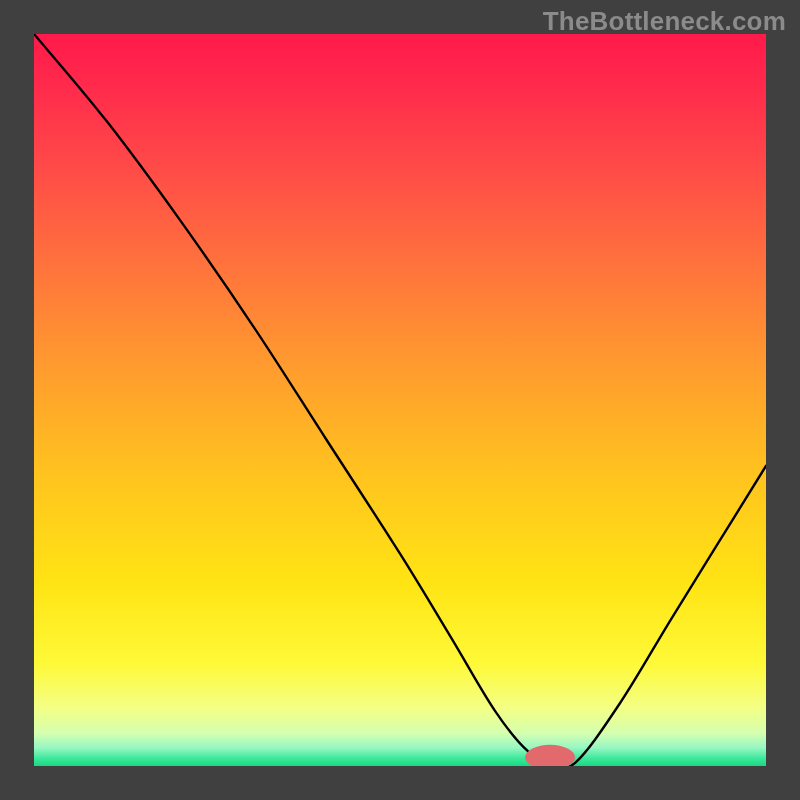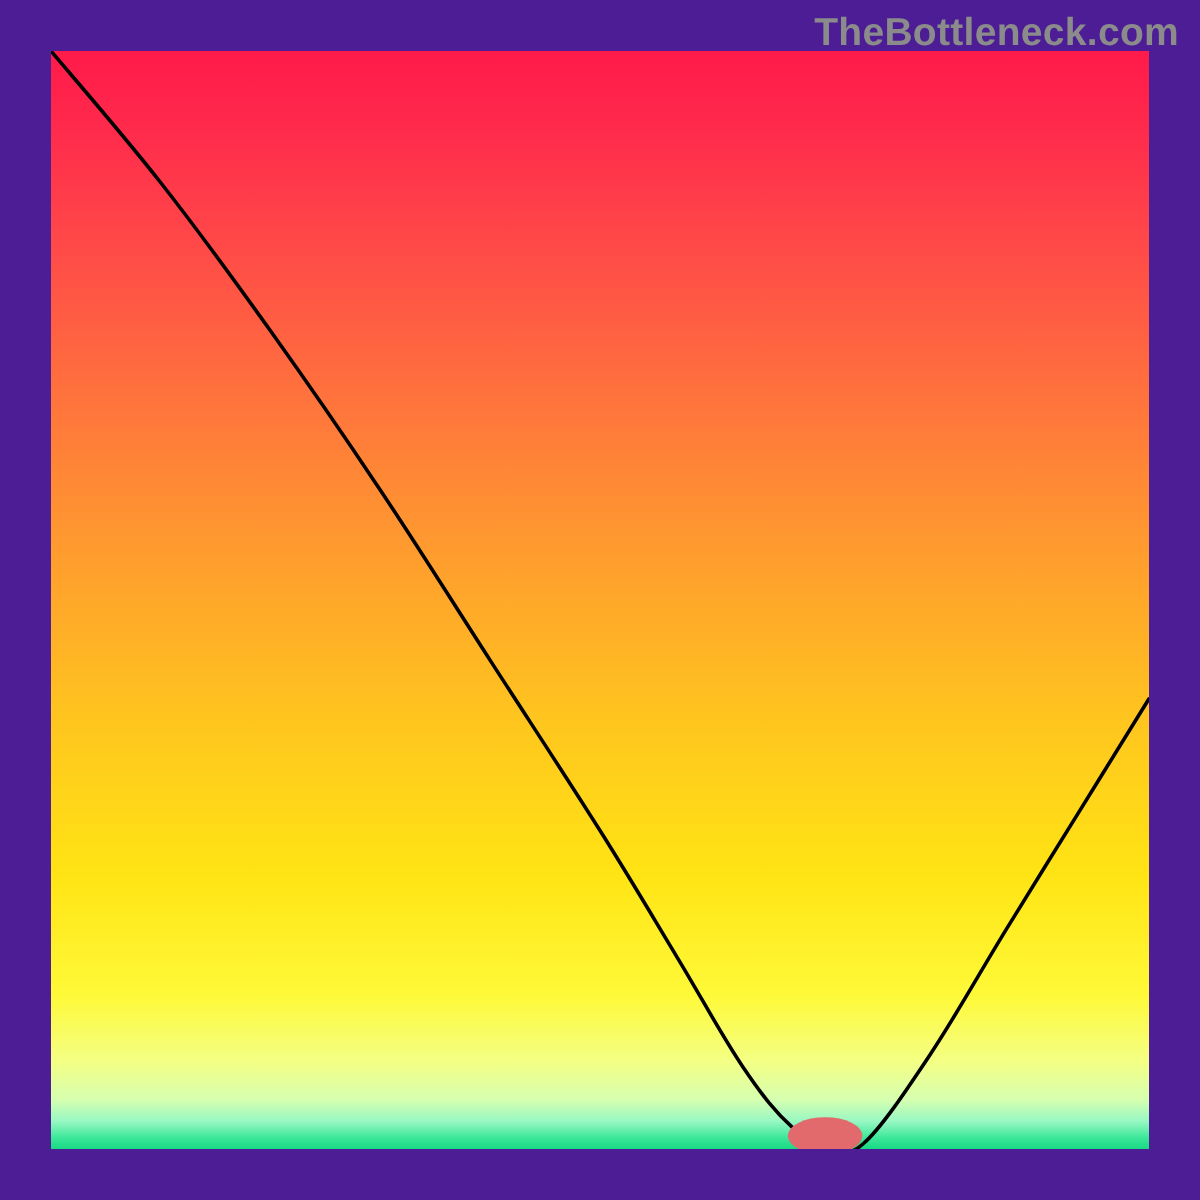--- a/index.html
+++ b/index.html
@@ -9,21 +9,21 @@
     height: 800px;
     background: #000;
     overflow: hidden;
   }
   .frame {
     position: absolute;
     left: 0;
     top: 0;
     width: 800px;
     height: 800px;
-    background: #4c1d95;
+    background: #404040;
   }
   .plot {
     position: absolute;
     left: 34px;
     top: 34px;
     width: 732px;
     height: 732px;
     overflow: hidden;
   }
   .watermark {

